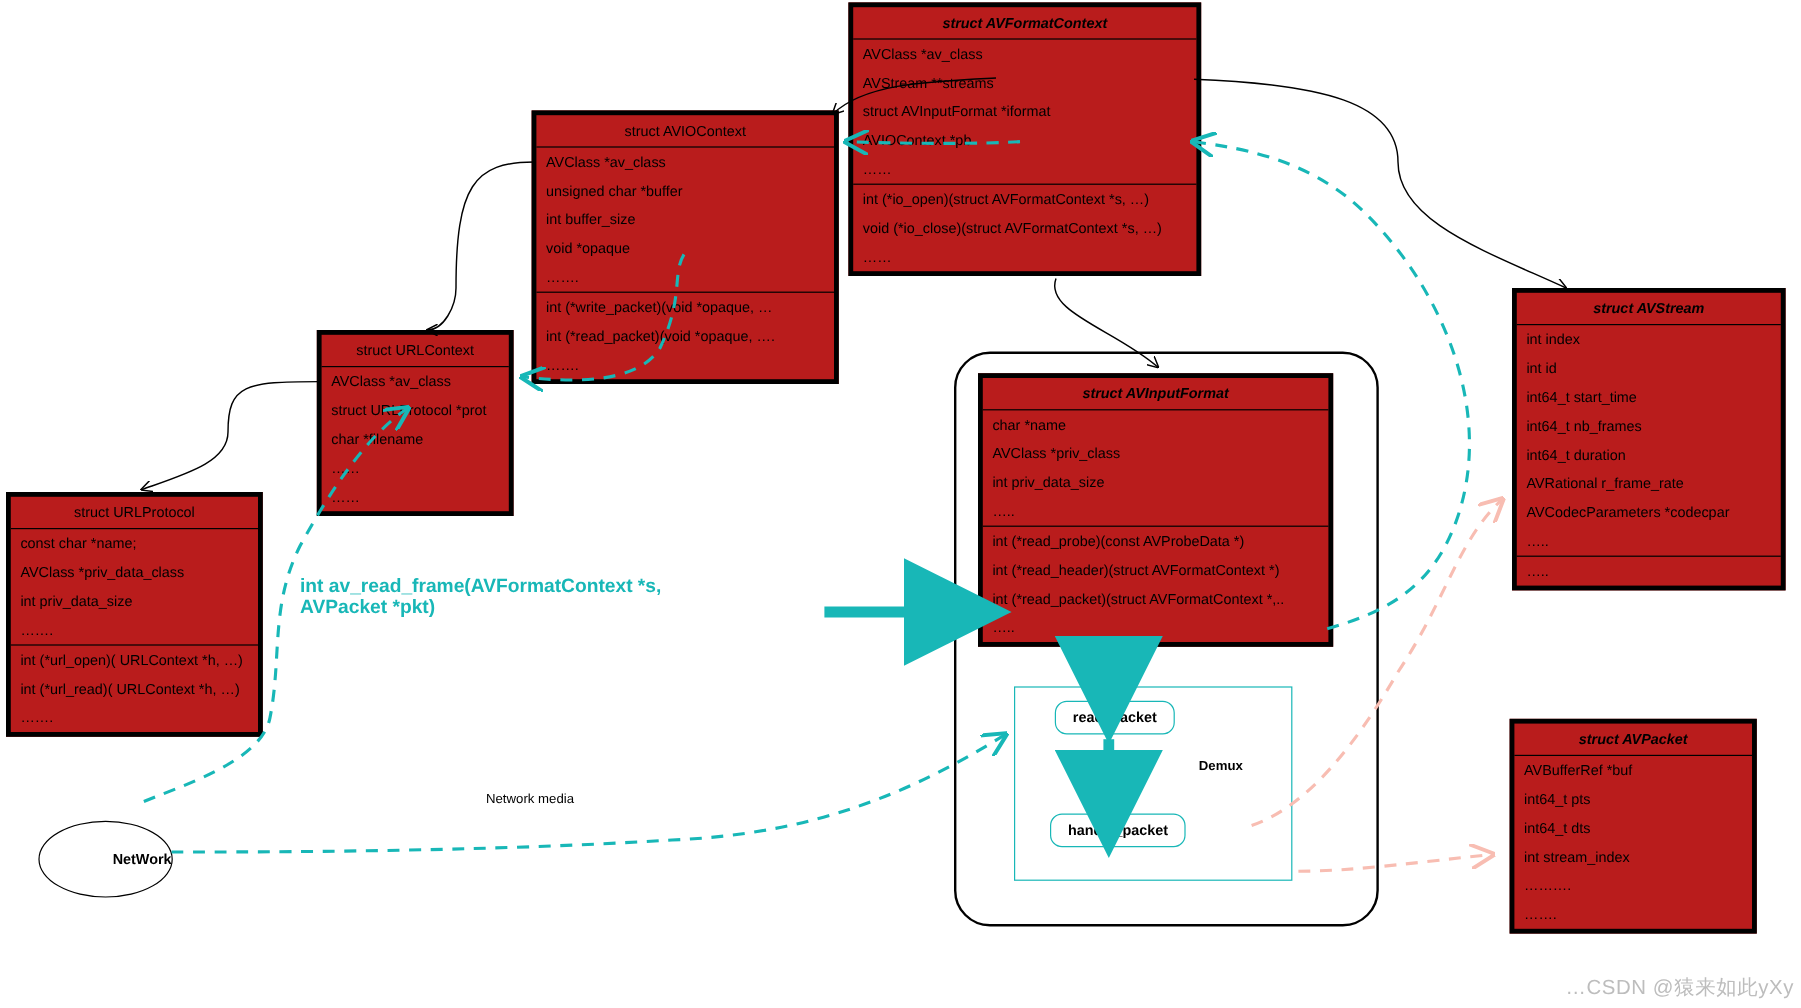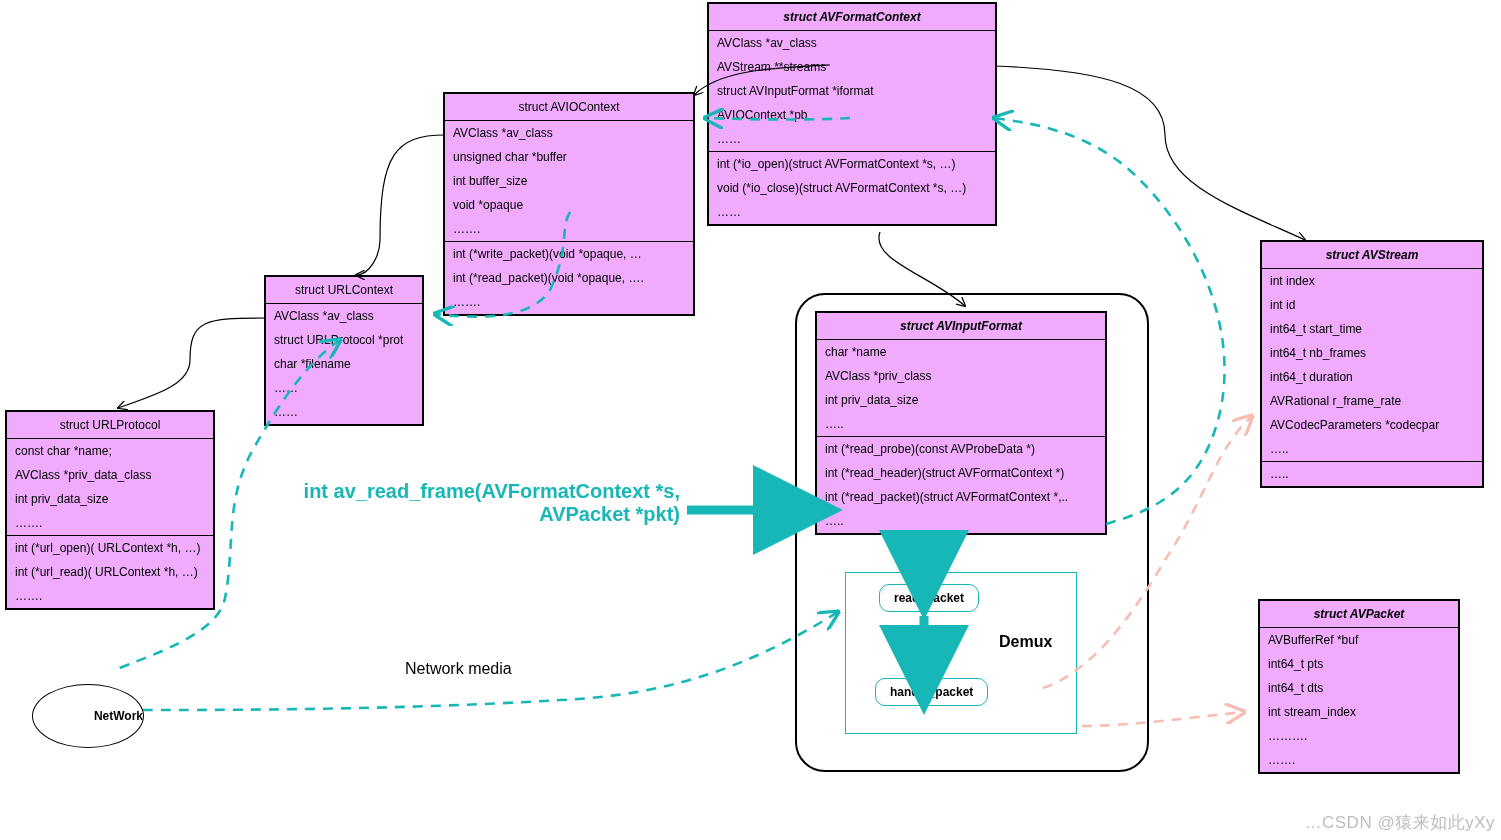--- a/index.html
+++ b/index.html
@@ -1,27 +1,27 @@
 <!DOCTYPE html>
 <html><head>
 <meta charset="utf-8">
 <style>
   body{margin:0;font-family:Arial,Helvetica,sans-serif;font-size:12px;background:#fff;color:#000;position:relative;width:1501px;height:840px;overflow:hidden}
-  .uml{position:absolute;border:2px solid #000000;background:#f0abfc}
+  .uml{position:absolute;border:4px solid #000000;background:#b91c1c}
   .uml-title{border-bottom:1px solid #000;text-align:center;padding:6px 4px;font-weight:normal}
   .uml-title.i{font-style:italic;font-weight:bold}
   .sec{border-bottom:1px solid #000}
   .sec:last-child{border-bottom:none}
   .row{padding:5px 8px}
   .group{position:absolute;border:2px solid #000;border-radius:30px}
   .demux{position:absolute;border:1.5px solid #18b7b7;background:#fff}
   .pill{position:absolute;border:1.5px solid #18b7b7;border-radius:10px;padding:6px 14px;font-weight:bold}
   .ellipse{position:absolute;border:1.5px solid #000;border-radius:50%;display:flex;align-items:center;justify-content:flex-end;font-weight:bold}
-  .call{position:absolute;color:#18b7b7;font-weight:bold;font-size:20px;text-align:right}
-  .lbl{position:absolute;font-size:16px}
+  .call{position:absolute;color:#18b7b7;font-weight:bold;font-size:16px;text-align:left}
+  .lbl{position:absolute;font-size:11px}
   .wm{position:absolute;bottom:6px;right:6px;color:#bdbdbd;font-size:17px;font-family:sans-serif;letter-spacing:.5px}
   svg.conn{position:absolute;top:0;left:0;pointer-events:none}
 </style>
 </head>
 <body>
 
 <div class="uml" style="left:707px;top:2px;width:286px">
   <div class="uml-title i">struct AVFormatContext</div>
   <div class="sec">
     <div class="row">AVClass *av_class</div>

